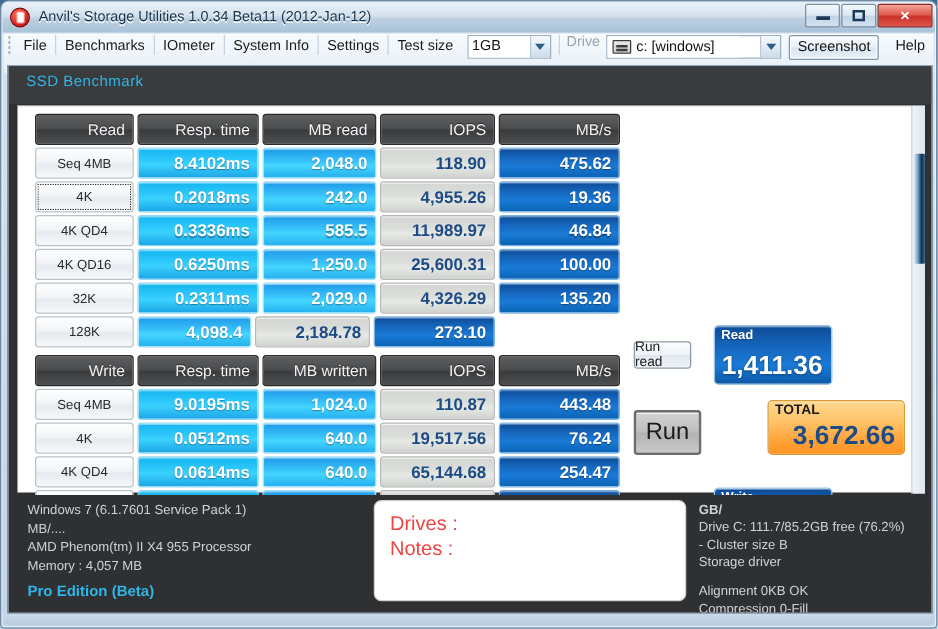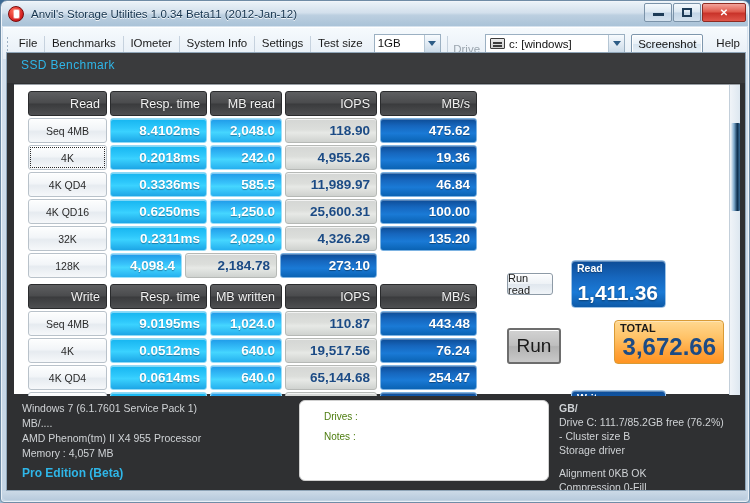--- a/index.html
+++ b/index.html
@@ -61,34 +61,34 @@
     border-color: #8e2b22; color: #fff; font-weight: bold;
   }
   .glyph-min { width: 11px; height: 3px; background: #1d3b57; margin-top: 4px; }
   .glyph-max { width: 10px; height: 9px; border: 2px solid #1d3b57; }
 
   
   #toolbar {
     position: absolute; left: 2px; top: 26px; width: 744px; height: 32px;
     background: linear-gradient(180deg,#f6fafd 0%, #e6eef6 100%);
     border-top: 1px solid #fff;
-    display: flex; align-items: center;
+    display: flex; 
     padding-left: 3px;
   }
   .dotgrip {
     width: 5px; height: 16px; margin-right: 3px;
     background-image: radial-gradient(#9fb2c4 40%, transparent 41%);
     background-size: 3px 4px;
   }
   .menuitem {
     font-size: 11.5px; color: #1a1a1a; padding: 3px 7px 4px;
     white-space: nowrap; cursor: default;
   }
   .msep { width: 1px; height: 16px; background: #c6d2de; }
-  .lbl-dim { font-size: 11.5px; color: #9aa5ae; padding: 0 5px 0 6px; margin-top: 10px; }
+  .lbl-dim { font-size: 11.5px; color: #9aa5ae; padding: 0 5px 0 6px; }
 
   
   #testsize-combo {
     display: flex; align-items: stretch; height: 19px; margin-left: 4px;
     border: 1px solid #9bb0c2; background: #fff;
   }
   #testsize-value {
     width: 49px; font-size: 11.5px; color: #111; padding: 2px 0 0 3px;
     background: #fff;
   }
@@ -171,21 +171,21 @@
   .cell {
     display: flex; align-items: center;
     padding: 0 6px;
     margin-right: 3px;
     border-radius: 3px;
     overflow: hidden;
     white-space: nowrap;
   }
   .c-label { width: 79px; justify-content: center; }
   .c-resp  { width: 97px; }
-  .c-mb    { width: 72px; }
+  .c-mb    { width: 91px; }
   .c-iops  { width: 92px; padding-left: 28px; }
   .c-mbs   { width: 97px; margin-right: 0; }
 
   .lblcell {
     background: linear-gradient(180deg,#fdfefe 0%, #f2f5f8 45%, #e6ebf0 55%, #f6f8fa 100%);
     border: 1px solid #b9c2ca;
     color: #2a2a2a; font-size: 10.5px;
     justify-content: center;
     box-shadow: inset 0 1px 0 #fff;
   }
@@ -264,41 +264,41 @@
     left: 557px; top: 305px; width: 95px; height: 48px;
     background: linear-gradient(180deg,#0d4c96 0%, #1666bd 35%, #1a7ad6 68%, #0d5aa8 100%);
   }
   #total-score {
     left: 600px; top: 235px; width: 110px; height: 44px;
     background: linear-gradient(180deg,#ffd890 0%, #ffc266 40%, #ffa33a 75%, #ff9422 100%);
     border: 1px solid #d99b36;
     padding-left: 41px;
   }
   #total-score .lab { color: #1a1a1a; text-shadow: none; font-size: 11px; }
-  #total-score .val { color: #1c4b85; text-shadow: none; font-size: 24px; }
+  #total-score .val { color: #1c4b85; text-shadow: none; font-size: 21px; }
 
   
   #footer {
     position: absolute; left: 7px; top: 343px; width: 726px; height: 93px;
     background: #2f3032;
   }
   #sysinfo {
     position: absolute; left: 8px; top: 5px;
     font-size: 10.5px; color: #cfd2d5; line-height: 15px;
   }
   #pro-edition {
     position: absolute; left: 8px; top: 70px;
     font-size: 12px; font-weight: bold; color: #2fb6e8;
   }
   #notesbox {
     position: absolute; left: 285px; top: 4px; width: 250px; height: 81px;
     background: #ffffff; border: 1px solid #d0d0d0; border-radius: 6px;
   }
   #notesbox .nline {
-    position: absolute; left: 24px; font-size: 10px; color: #4d7c0f;
+    position: absolute; left: 12px; font-size: 16px; color: #ef4444;
   }
   #drvinfo {
     position: absolute; left: 545px; top: 5px;
     font-size: 10.5px; color: #cfd2d5; line-height: 14px;
   }
   #drvinfo .bold { font-weight: bold; }
   #drvinfo .gap { height: 9px; }
 
   #bottom-frame {
     position: absolute; left: 2px; bottom: 2px; width: 744px; height: 9px;

